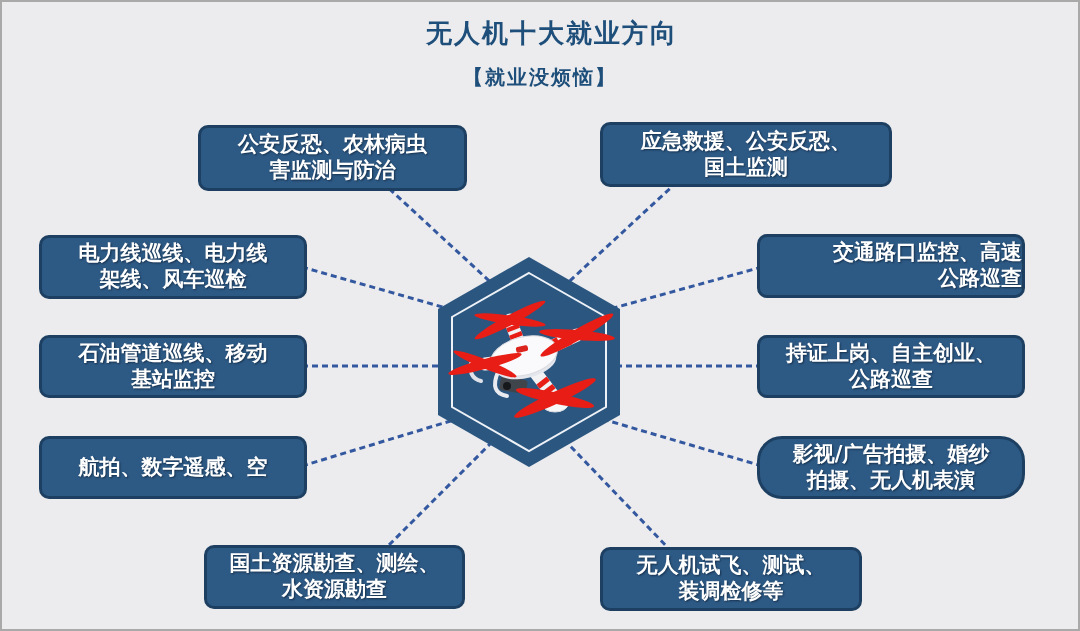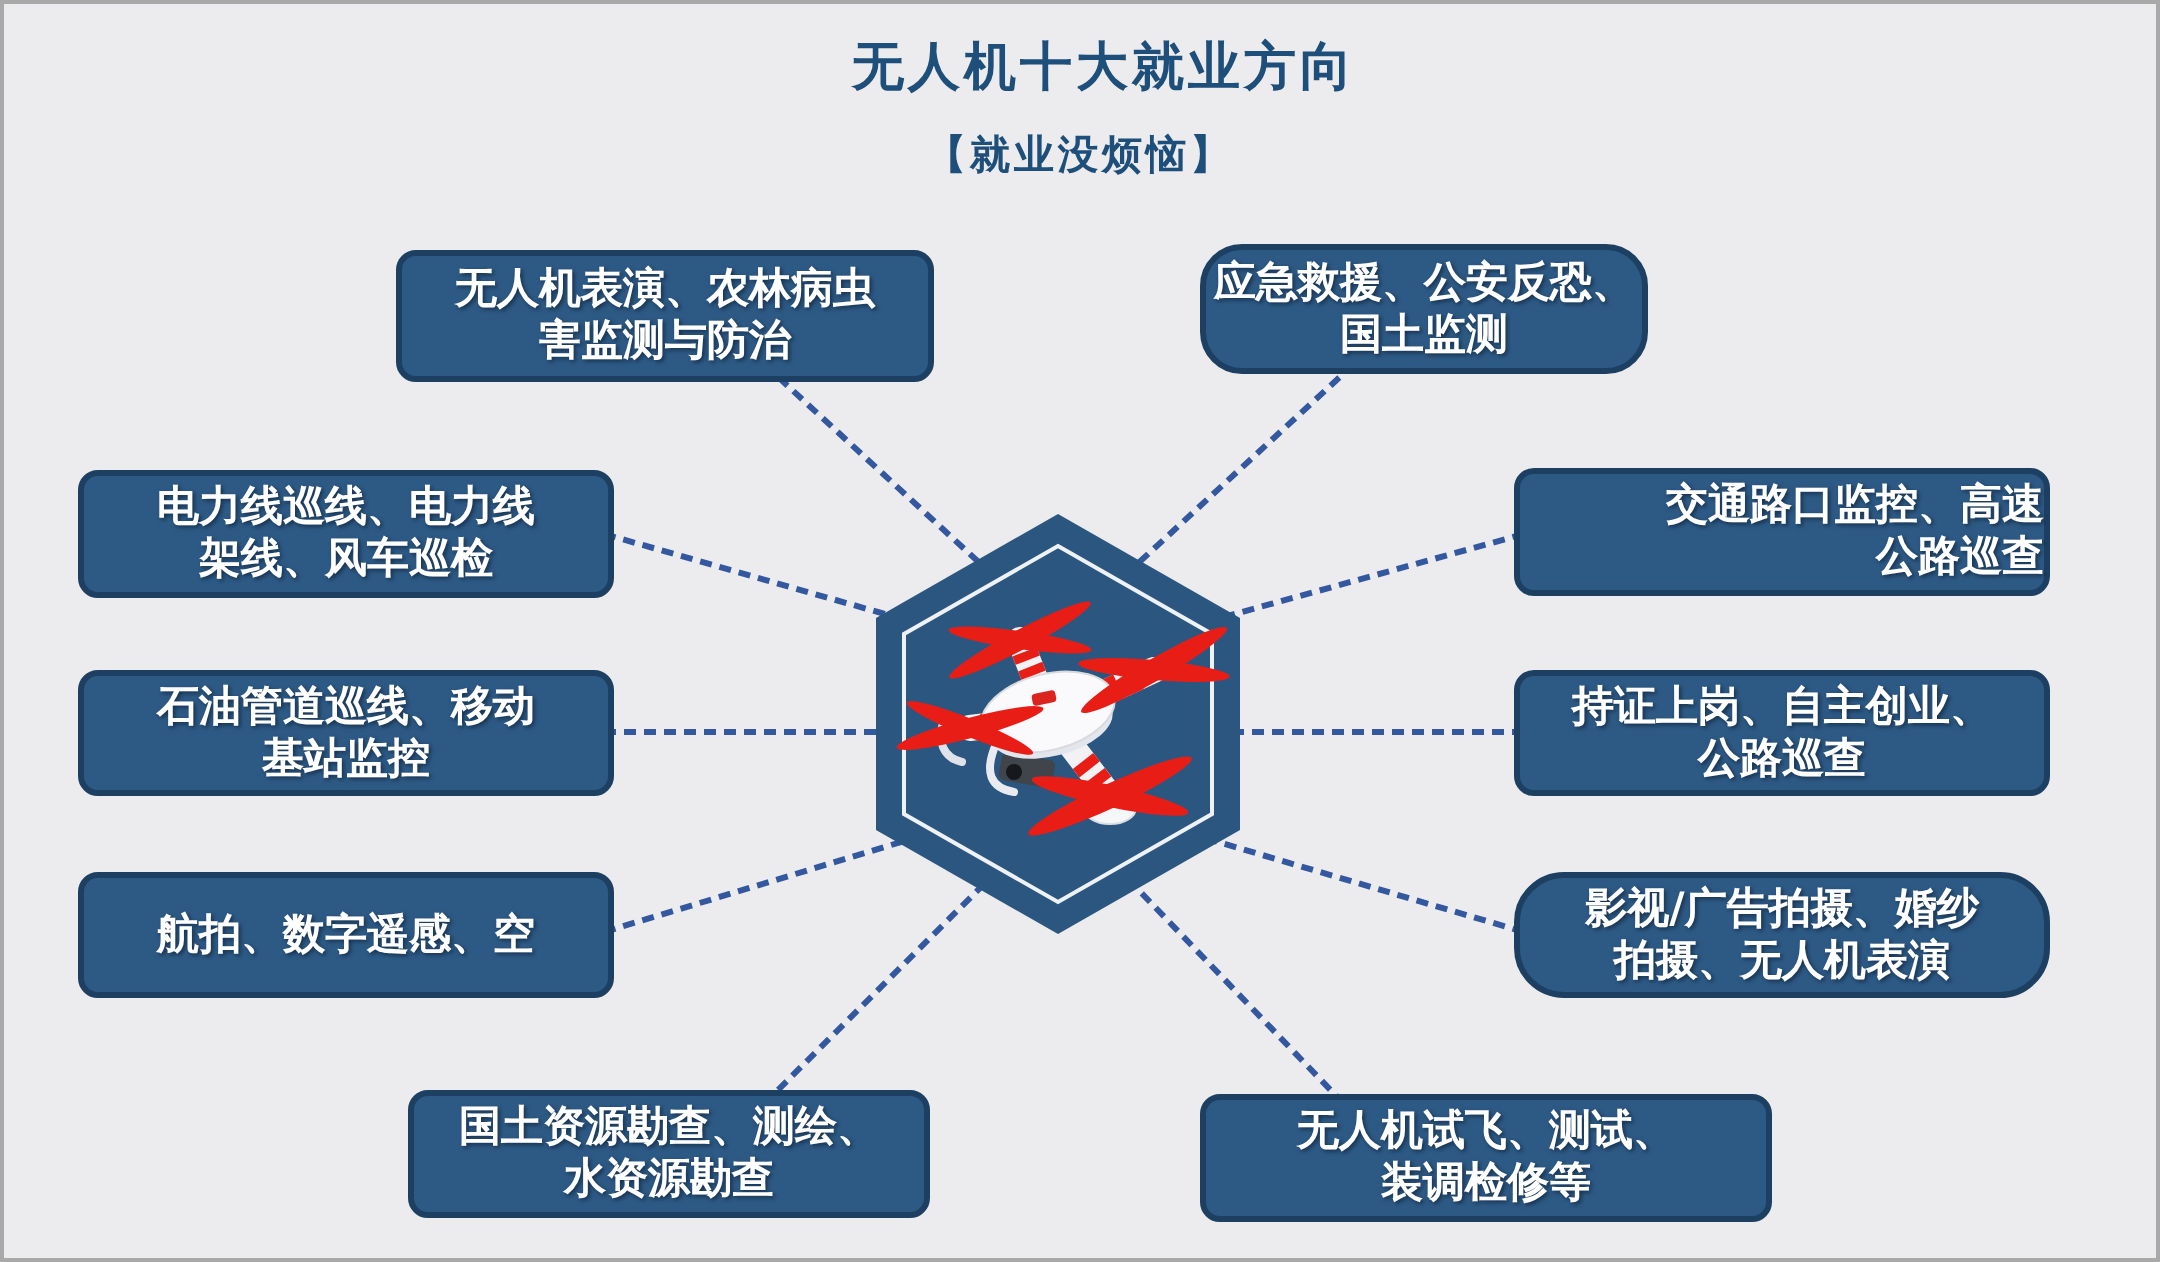--- a/index.html
+++ b/index.html
@@ -116,25 +116,25 @@
         <ellipse cx="575" cy="333" rx="38" ry="5" transform="rotate(5 575 333)"></ellipse>
         <ellipse cx="483" cy="362" rx="38" ry="5" transform="rotate(-15 483 362)"></ellipse>
         <ellipse cx="483" cy="362" rx="34" ry="4.5" transform="rotate(22 483 362)"></ellipse>
         <ellipse cx="553" cy="396" rx="45" ry="6" transform="rotate(-25 553 396)"></ellipse>
         <ellipse cx="553" cy="396" rx="40" ry="5.5" transform="rotate(12 553 396)"></ellipse>
       </g>
     </g>
   </svg>
 
   <div class="node" style="left:196px;top:123px;width:269px;height:66px;">
-    <div>无人机表演、农林病虫</div>
+    <div>公安反恐、农林病虫</div>
     <div>害监测与防治</div>
   </div>
 
-  <div class="node" style="left:598px;top:120px;width:224px;height:65px;border-radius:21px;">
+  <div class="node" style="left:598px;top:120px;width:292px;height:65px;">
     <div>应急救援、公安反恐、</div>
     <div>国土监测</div>
   </div>
 
   <div class="node" style="left:37px;top:233px;width:268px;height:64px;">
     <div>电力线巡线、电力线</div>
     <div>架线、风车巡检</div>
   </div>
 
   <div class="node" style="left:755px;top:232px;width:268px;height:64px;align-items:flex-end;">
@@ -159,18 +159,18 @@
   <div class="node" style="left:755px;top:434px;width:268px;height:63px;border-radius:25px;">
     <div>影视/广告拍摄、婚纱</div>
     <div>拍摄、无人机表演</div>
   </div>
 
   <div class="node" style="left:202px;top:543px;width:261px;height:64px;">
     <div>国土资源勘查、测绘、</div>
     <div>水资源勘查</div>
   </div>
 
-  <div class="node" style="left:598px;top:545px;width:286px;height:64px;">
+  <div class="node" style="left:598px;top:545px;width:262px;height:64px;">
     <div>无人机试飞、测试、</div>
     <div>装调检修等</div>
   </div>
 
 </div>
 
 </body></html>

